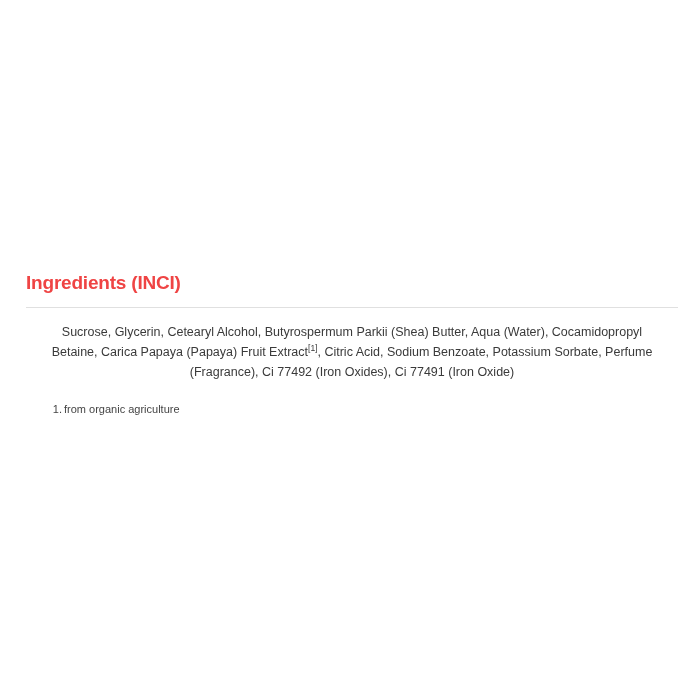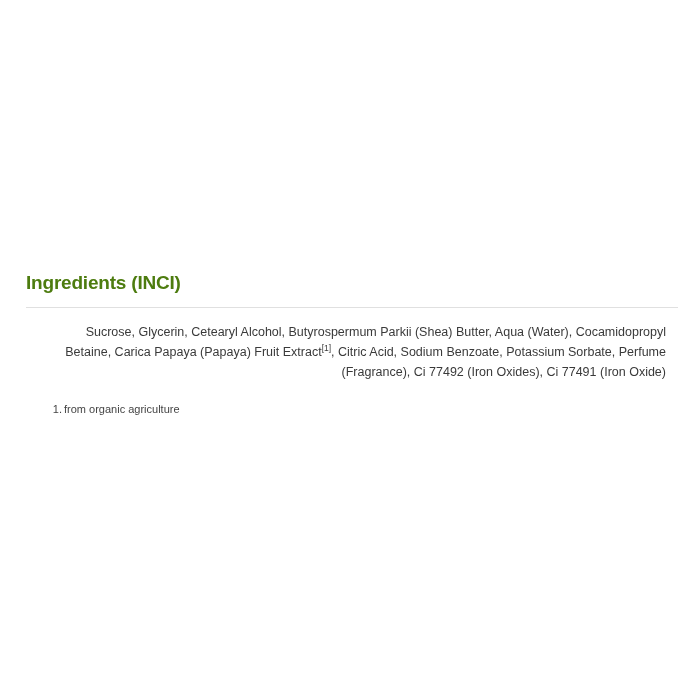--- a/index.html
+++ b/index.html
@@ -22,37 +22,37 @@
   }
   .section {
     position: absolute;
     left: 26px;
     top: 272px;
     width: 652px;
   }
   .section-title {
     font-size: 19px;
     font-weight: bold;
-    color: #4d7c0f;
+    color: #ef4444;
     letter-spacing: -0.2px;
     margin: 0 0 12px 0;
     line-height: 1.2;
   }
   .divider {
     height: 1px;
     background: #e0e0e0;
     width: 100%;
     margin: 0 0 14px 0;
   }
   .ingredients-text {
     font-size: 12.5px;
     line-height: 1.62;
     color: #3a3a3a;
     margin: 12px;
-    text-align: right;
+    text-align: center;
   }
   .footnote-ref {
     font-size: 8.5px;
     vertical-align: super;
     line-height: 0;
     color: #3a3a3a;
   }
   .footnotes {
     margin: 18px 0 0 0;
     padding: 0 0 0 38px;

